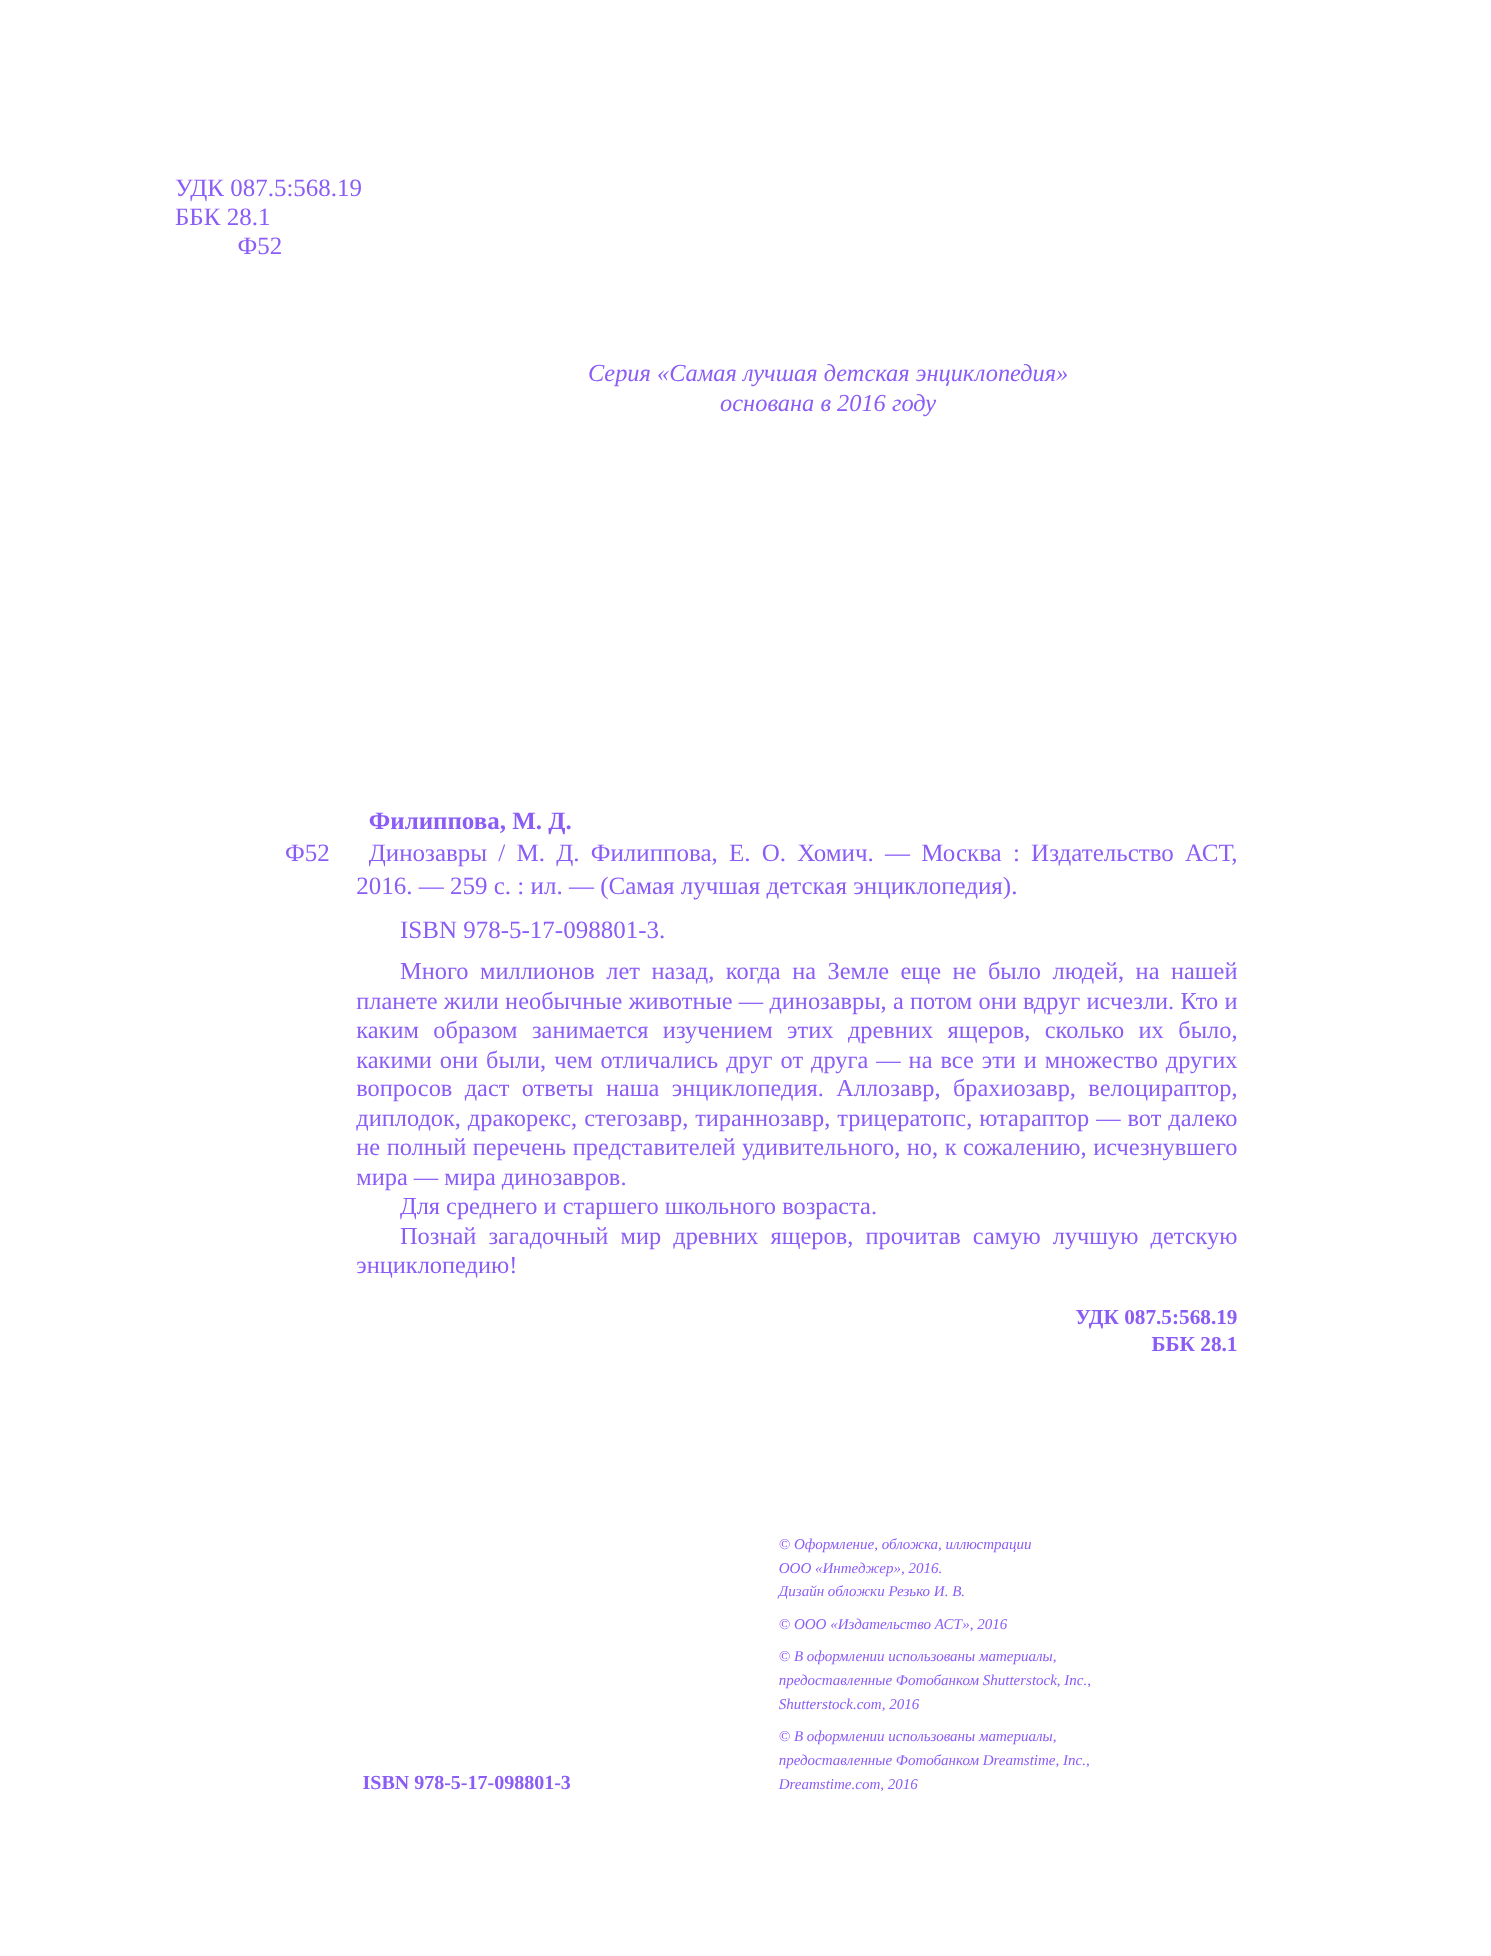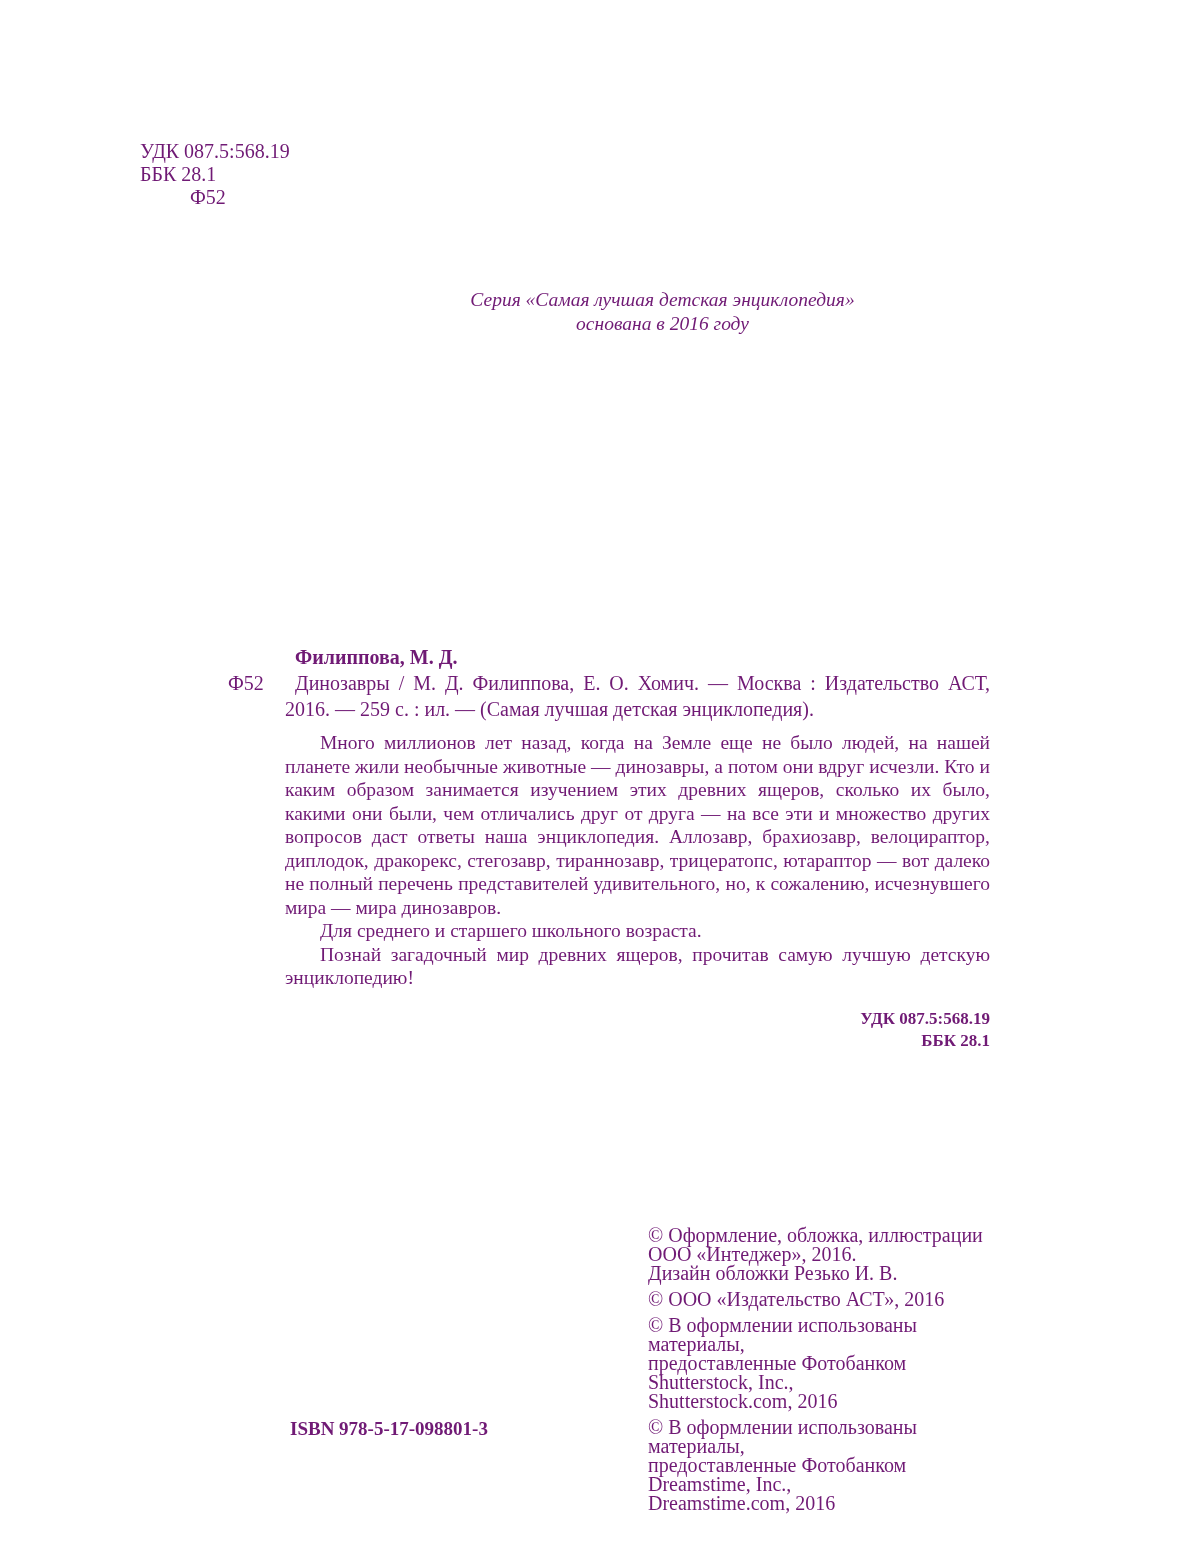--- a/index.html
+++ b/index.html
@@ -7,21 +7,21 @@
     padding: 0;
     background: #e8e8e8;
   }
   .page {
     position: relative;
     width: 1193px;
     height: 1565px;
     margin: 0 auto;
     background: #ffffff;
     font-family: "Liberation Serif", serif;
-    color: #701a75;
+    color: #8b5cf6;
     overflow: hidden;
   }
 
   
   .top-codes {
     position: absolute;
     left: 140px;
     top: 140px;
     font-size: 20px;
     line-height: 23px;
@@ -86,43 +86,44 @@
     margin-top: 18px;
     text-align: right;
     font-weight: bold;
     font-size: 17px;
     line-height: 22px;
   }
 
   
   .copyright {
     position: absolute;
-    left: 648px;
+    left: 623px;
     top: 1226px;
     width: 365px;
-    font-size: 20px;
+    font-size: 12px;
     line-height: 19px;
+    font-style: italic;
   }
   .copyright .c-block {
     margin-bottom: 7px;
   }
   .copyright .c-block:last-child {
     margin-bottom: 0;
   }
   .copyright .c-block.gap-before {
     margin-top: 6px;
   }
 
   
   .isbn-bottom {
     position: absolute;
     left: 290px;
     top: 1418px;
     font-weight: bold;
-    font-size: 19px;
+    font-size: 16px;
   }
 </style>
 </head>
 <body>
 
 <div class="page">
 
   <div class="top-codes">
     <div>УДК 087.5:568.19</div>
     <div>ББК 28.1</div>
@@ -135,20 +136,21 @@
   </div>
 
   <div class="main-column">
     <div class="catalog-author">Филиппова, М. Д.</div>
 
     <div class="catalog-entry-wrap">
       <div class="catalog-margin-code">Ф52</div>
       <div class="catalog-entry">Динозавры / М. Д. Филиппова, Е. О. Хомич. — Москва : Издательство АСТ, 2016. — 259 с. : ил. — (Самая лучшая детская энциклопедия).</div>
     </div>
 
+    <div class="catalog-isbn">ISBN 978-5-17-098801-3.</div>
 
     <div class="annotation">
       <p>Много миллионов лет назад, когда на Земле еще не было людей, на нашей планете жили необычные животные — динозавры, а потом они вдруг исчезли. Кто и каким образом занимается изучением этих древних ящеров, сколько их было, какими они были, чем отличались друг от друга — на все эти и множество других вопросов даст ответы наша энциклопедия. Аллозавр, брахиозавр, велоцираптор, диплодок, дракорекс, стегозавр, тираннозавр, трицератопс, ютараптор — вот далеко не полный перечень представителей удивительного, но, к сожалению, исчезнувшего мира — мира динозавров.</p>
       <p>Для среднего и старшего школьного возраста.</p>
       <p>Познай загадочный мир древних ящеров, прочитав самую лучшую детскую энциклопедию!</p>
     </div>
 
     <div class="bottom-codes">
       <div>УДК 087.5:568.19</div>
       <div>ББК 28.1</div>

